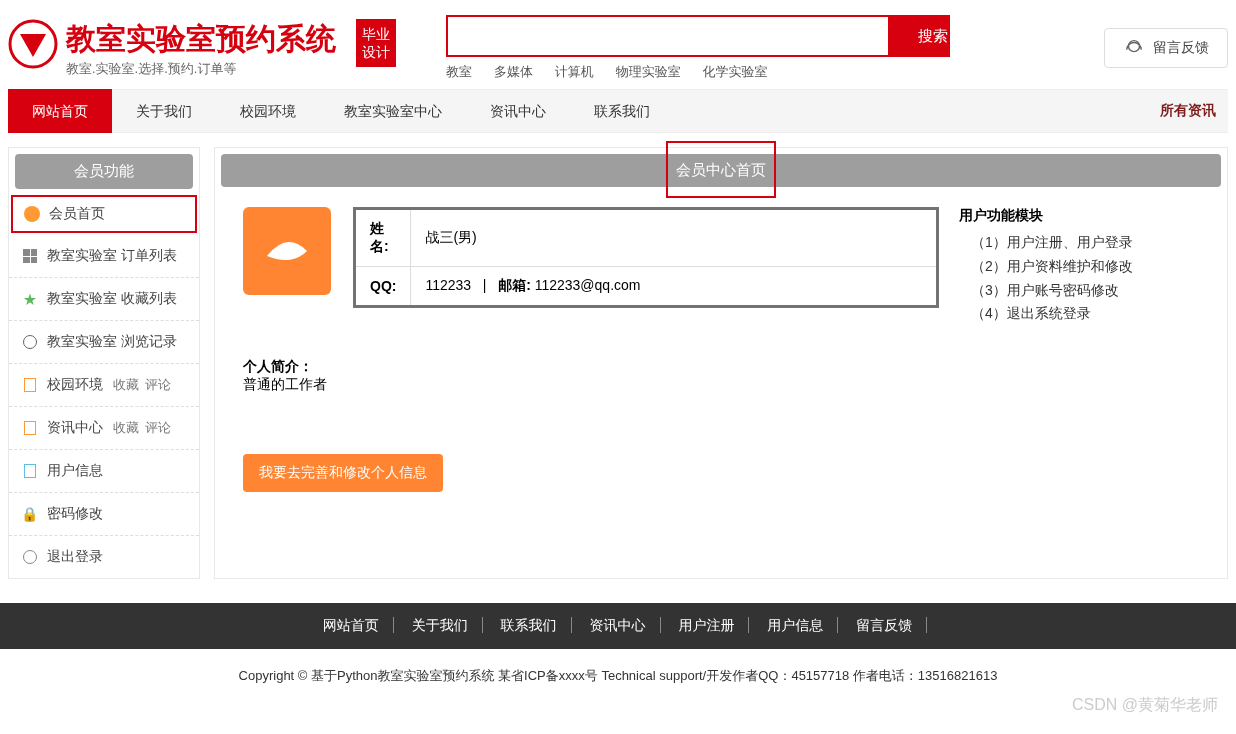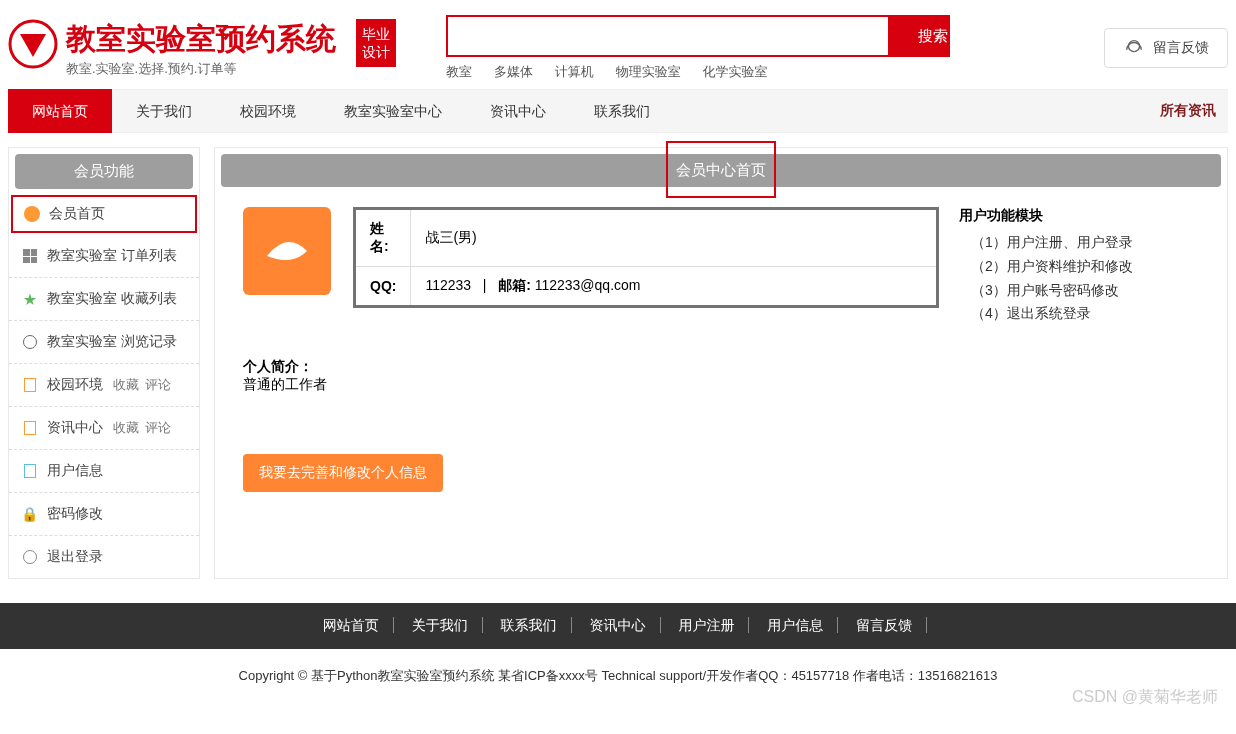--- a/index.html
+++ b/index.html
@@ -62,21 +62,21 @@
     .profile-intro .intro-label { font-weight: bold; }
     .edit-btn { background: #ff8533; color: #fff; border: none; padding: 10px 16px; margin-top: 60px; cursor: pointer; font-size: 14px; border-radius: 4px; }
     .profile-right { width: 240px; }
     .module-title { font-weight: bold; margin-bottom: 6px; }
     .module-list { list-style: none; padding-left: 12px; color: #333; line-height: 1.7; }
     
     
     .footer-nav { background: #333; color: #fff; text-align: center; padding: 14px 0; margin-top: 10px; }
     .footer-nav a { color: #fff; text-decoration: none; padding: 0 14px; border-right: 1px solid #888; cursor: pointer; }
     .footer-copy { text-align: center; padding: 18px 0; color: #333; font-size: 13px; }
-    .watermark { position: fixed; bottom: 26px; right: 18px; color: #ccc; font-size: 16px; }
+    .watermark { position: fixed; bottom: 18px; right: 18px; color: #ccc; font-size: 16px; }
   </style>
 </head>
 <body>
 
 <div class="container">
   <div class="header">
     <div class="logo-area">
       <svg class="logo-icon" viewBox="0 0 50 50">
         <circle cx="25" cy="25" r="23" fill="none" stroke="#d7000f" stroke-width="3"></circle>
         <path d="M12 15 L38 15 L25 38 Z" fill="#d7000f"></path>

